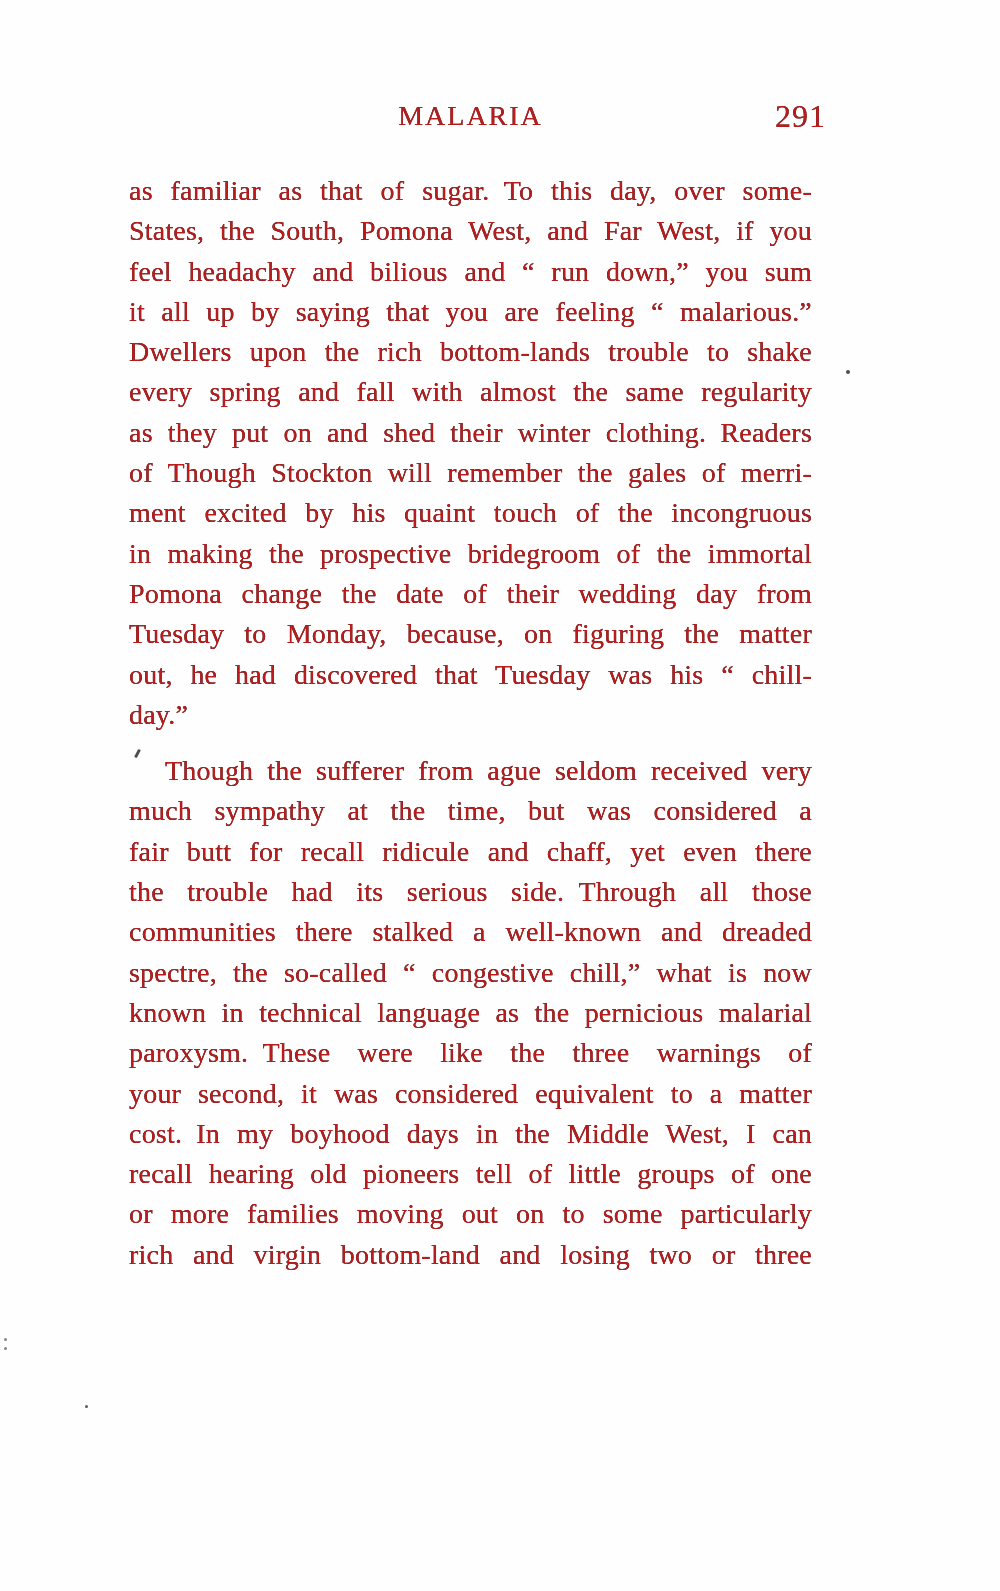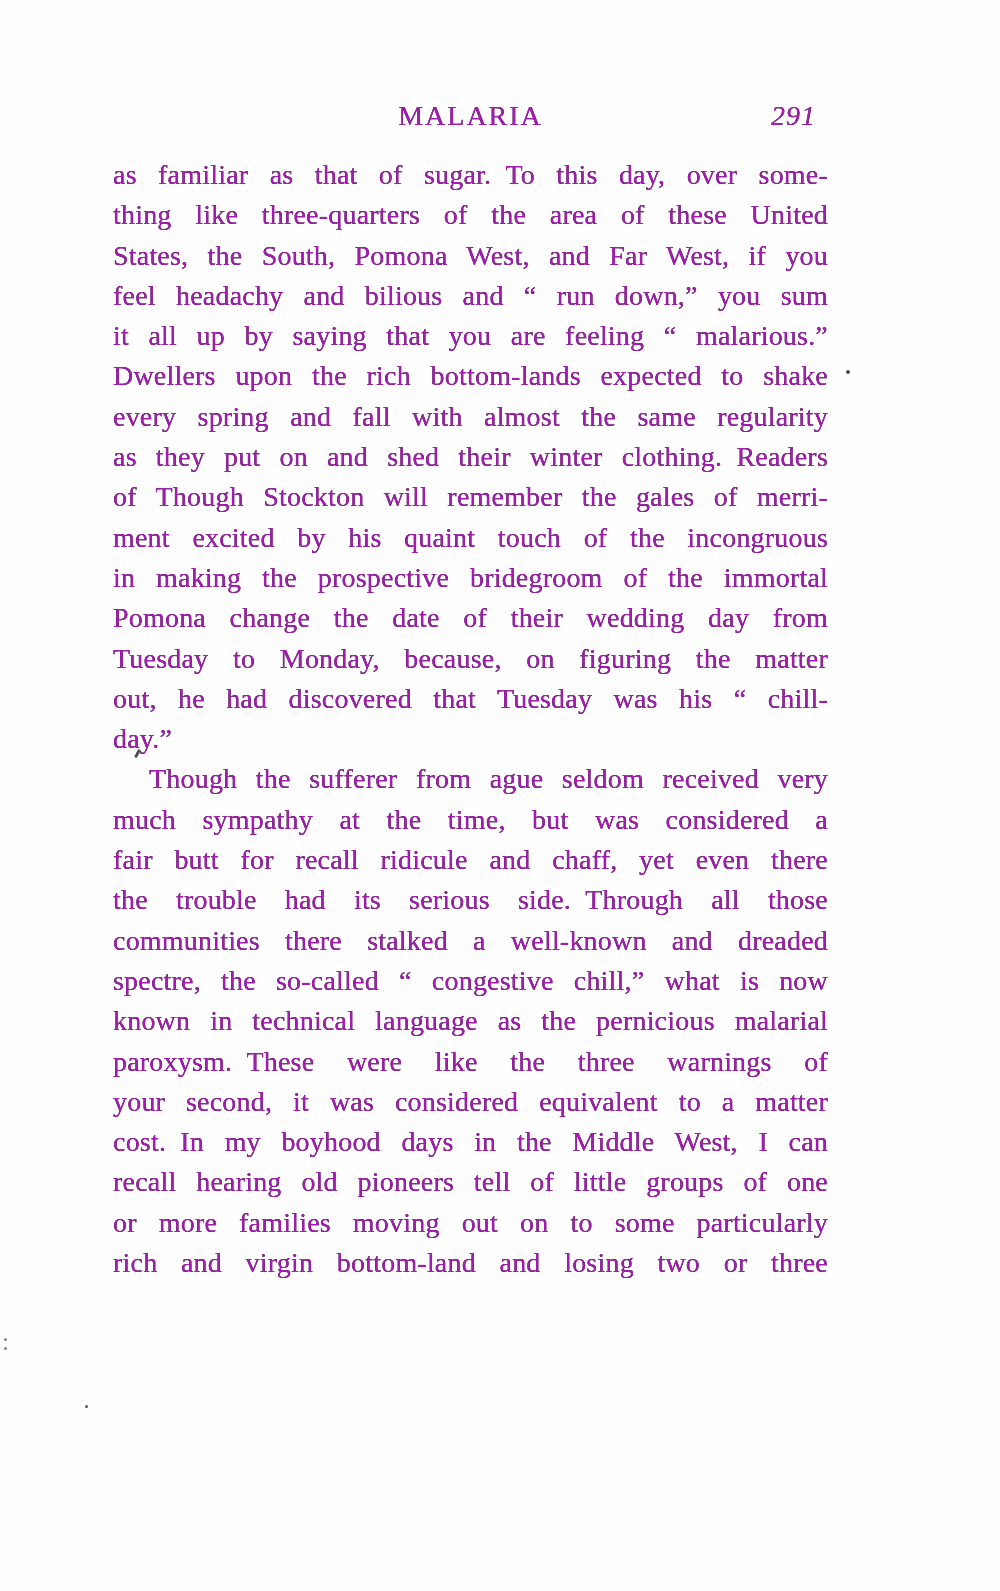--- a/index.html
+++ b/index.html
@@ -7,59 +7,58 @@
     margin: 0;
     padding: 0;
     background: #ffffff;
   }
   .page {
     position: relative;
     width: 1000px;
     height: 1591px;
     background: #fefefe;
     font-family: "Liberation Serif", "DejaVu Serif", serif;
-    color: #a21caf;
+    color: #b91c1c;
     overflow: hidden;
   }
   
   .header {
     position: absolute;
     top: 100px;
     left: 113px;
     width: 715px;
     height: 32px;
     line-height: 32px;
   }
   .running-title {
     display: block;
     text-align: center;
     font-size: 28px;
     letter-spacing: 2px;
     text-shadow: 0 0 0.5px rgba(0,0,0,0.85);
   }
   .page-number {
     position: absolute;
-    right: 12px;
+    right: 2px;
     top: 0;
-    font-size: 28px;
+    font-size: 32px;
     letter-spacing: 1px;
     text-shadow: 0 0 0.5px rgba(0,0,0,0.85);
-    font-style: italic;
   }
   
   .body-text {
     position: absolute;
     top: 155px;
     left: 113px;
     width: 715px;
     font-size: 28px;
     letter-spacing: 0.2px;
     text-shadow: 0 0 0.55px rgba(0,0,0,0.9);
   }
-  .paragraph { margin: 0; padding: 0; }
+  .paragraph { margin: 16px; padding: 0; }
   .line {
     line-height: 40.3px;
     text-align: justify;
     text-align-last: justify;
     -moz-text-align-last: justify;
     white-space: normal;
   }
   .line.no-justify {
     text-align-last: left;
     -moz-text-align-last: left;
@@ -85,25 +84,24 @@
 <div class="page">
 
   <div class="header">
     <span class="running-title">MALARIA</span>
     <span class="page-number">291</span>
   </div>
 
   <div class="body-text" id="page-body">
       <div class="paragraph">
         <div class="line">as familiar as that of sugar. To this day, over some-</div>
-        <div class="line">thing like three-quarters of the area of these United</div>
         <div class="line">States, the South, Pomona West, and Far West, if you</div>
         <div class="line">feel headachy and bilious and “ run down,” you sum</div>
         <div class="line">it all up by saying that you are feeling “ malarious.”</div>
-        <div class="line">Dwellers upon the rich bottom-lands expected to shake</div>
+        <div class="line">Dwellers upon the rich bottom-lands trouble to shake</div>
         <div class="line">every spring and fall with almost the same regularity</div>
         <div class="line">as they put on and shed their winter clothing. Readers</div>
         <div class="line">of Though Stockton will remember the gales of merri-</div>
         <div class="line">ment excited by his quaint touch of the incongruous</div>
         <div class="line">in making the prospective bridegroom of the immortal</div>
         <div class="line">Pomona change the date of their wedding day from</div>
         <div class="line">Tuesday to Monday, because, on figuring the matter</div>
         <div class="line">out, he had discovered that Tuesday was his “ chill-</div>
         <div class="line no-justify">day.”</div>
       </div>

